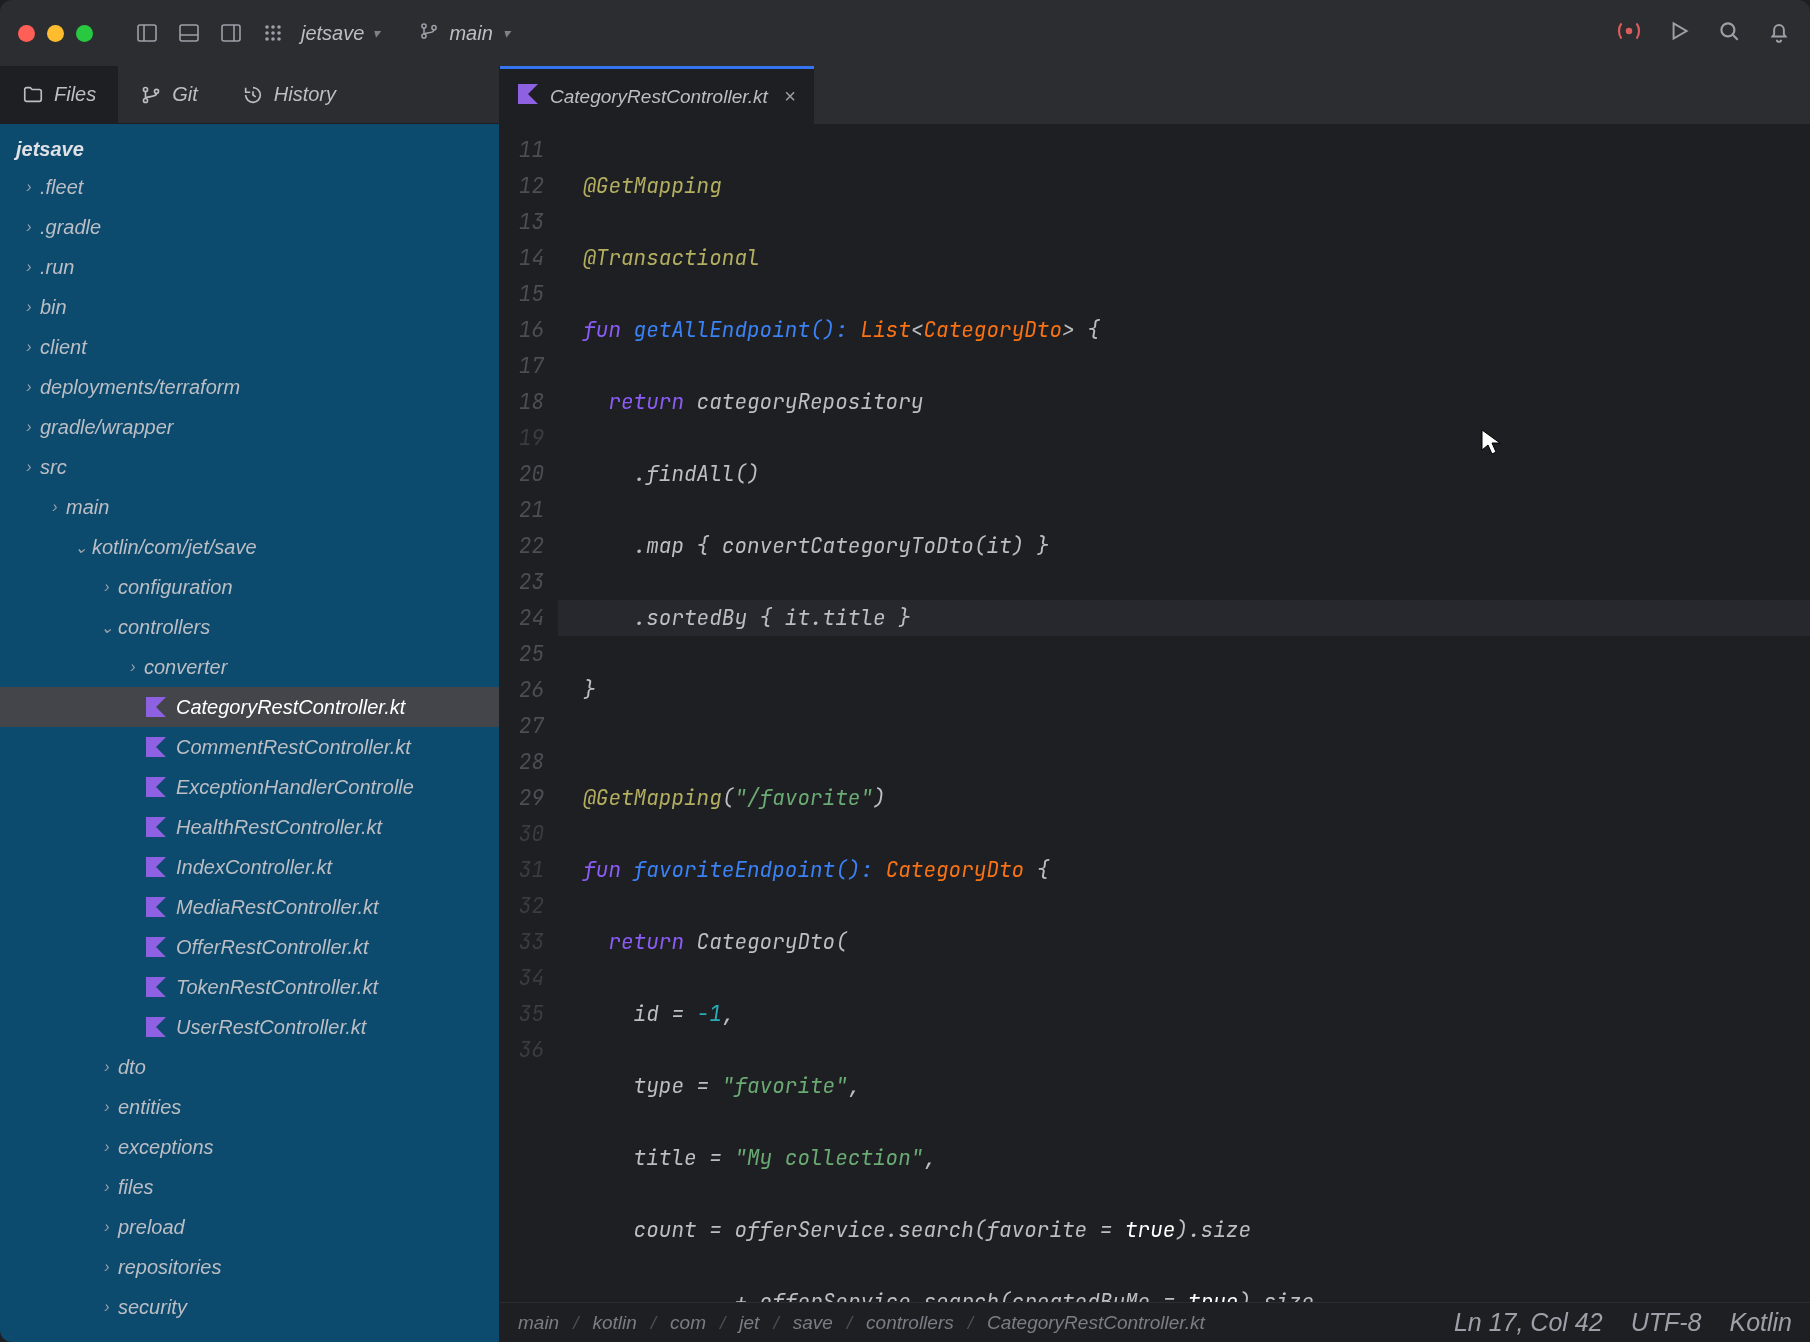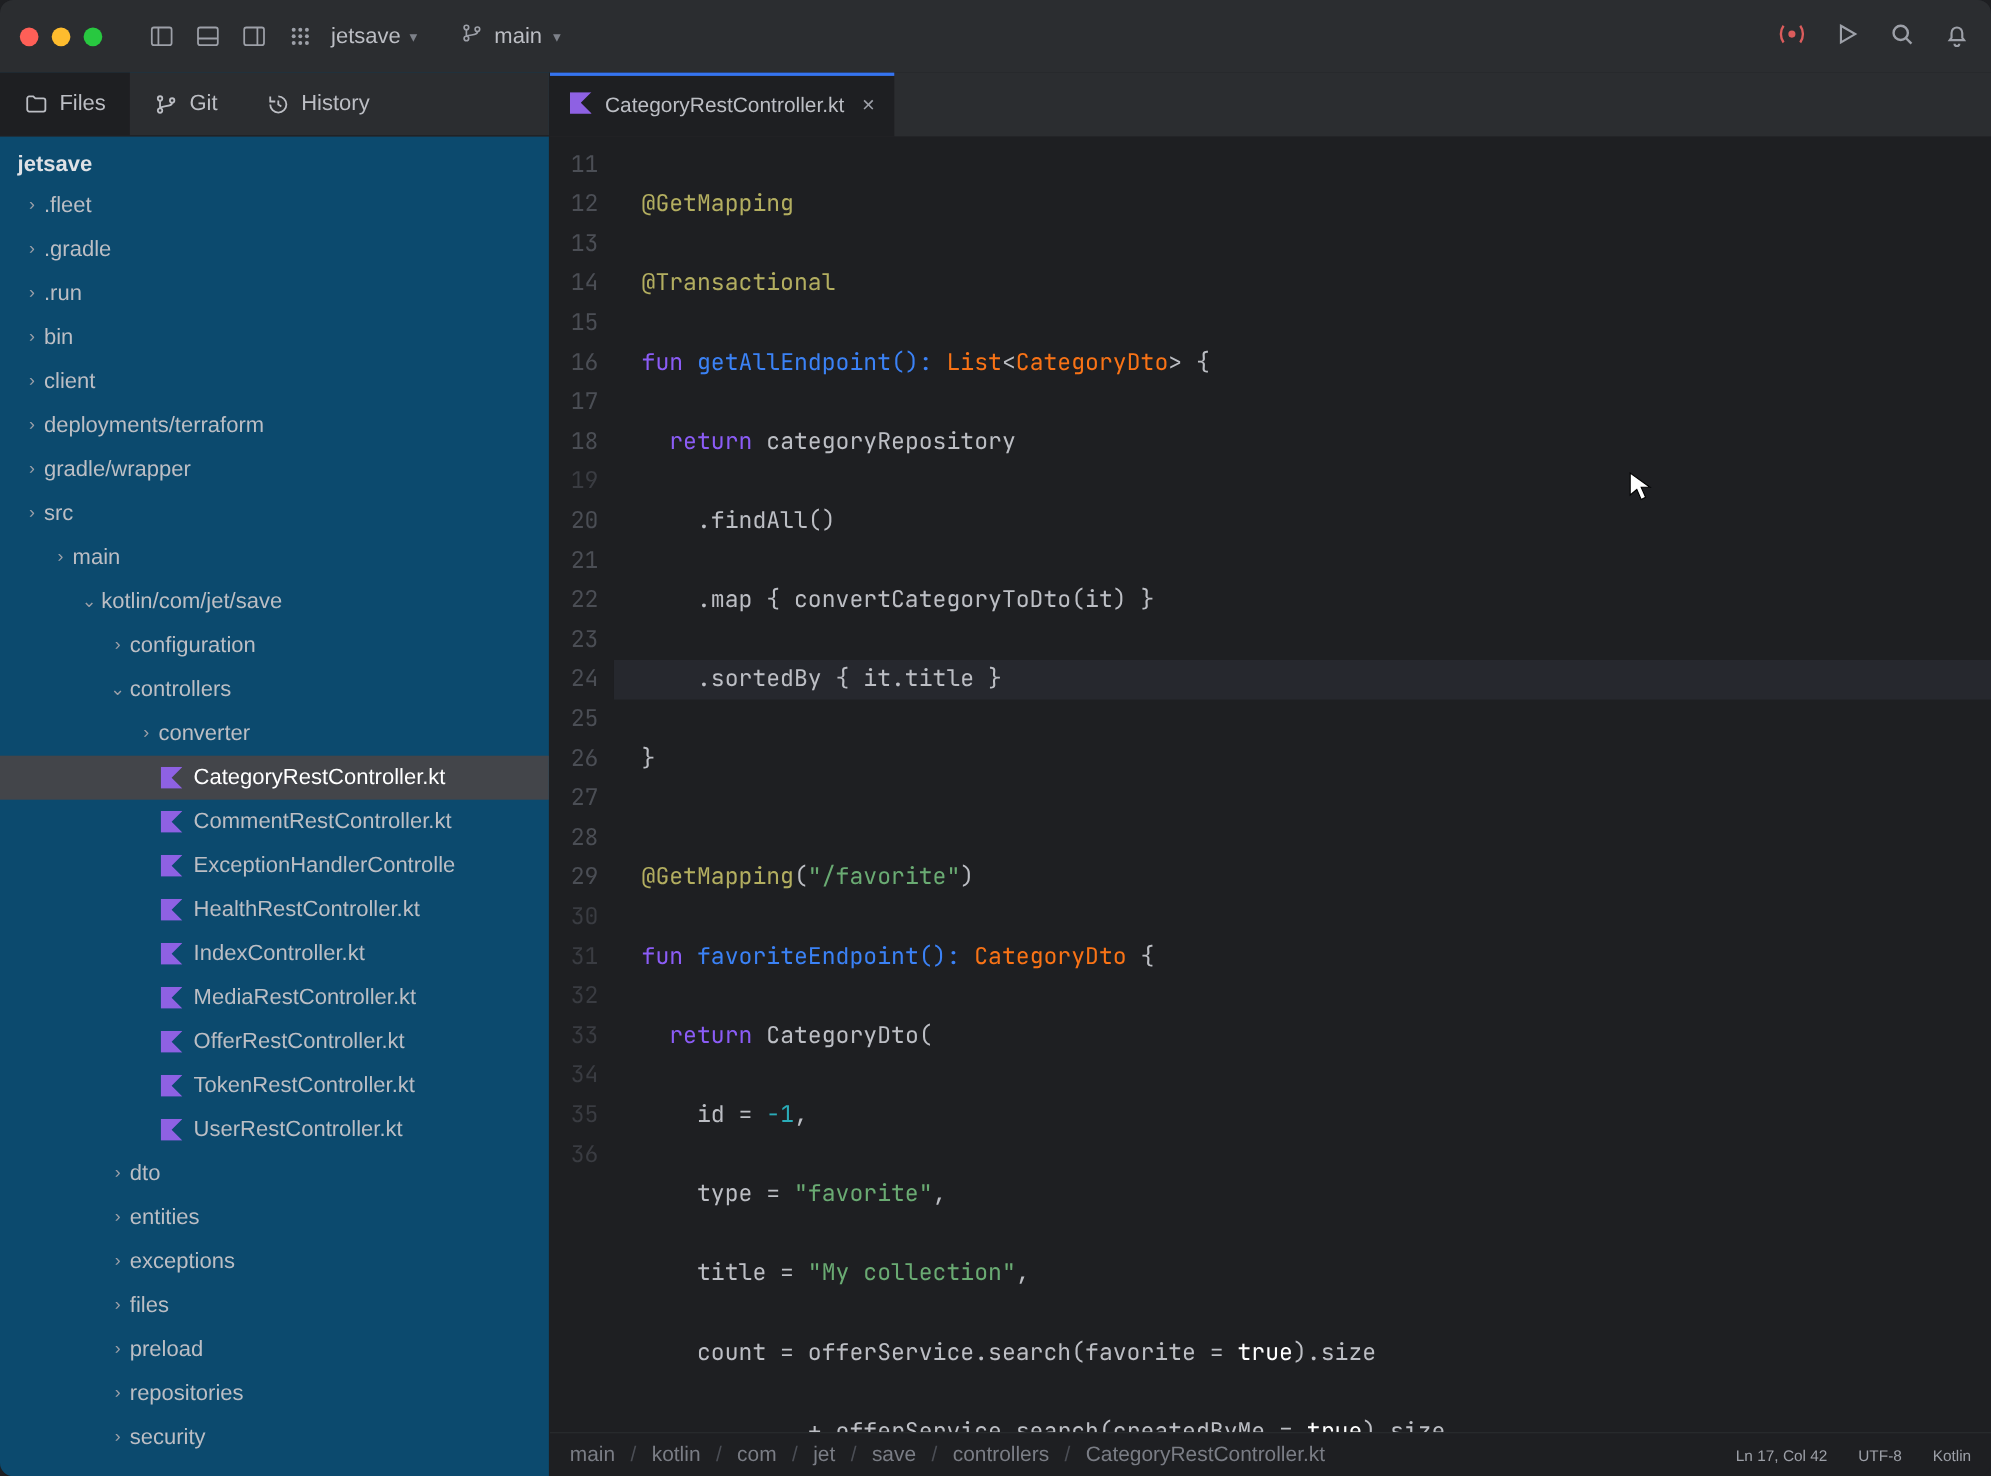--- a/index.html
+++ b/index.html
@@ -1,17 +1,17 @@
 <!DOCTYPE html>
 <html><head>
 <meta charset="utf-8">
 <style>
 * { margin:0; padding:0; box-sizing:border-box; }
 body { background:#1e1f22; color:#bcbec4; font-family:-apple-system,"SF Pro",Helvetica,Arial,sans-serif; font-size:18px; overflow:hidden; }
-.window { width:1810px; height:1342px; display:flex; flex-direction:column; border-radius:12px; overflow:hidden; background:#1e1f22; }
+.window { width:1810px; height:1342px; display:flex; flex-direction:column; border-radius:12px; overflow:hidden; background:#1e1f22;font-style:italic; }
 
 
 .titlebar { height:66px; background:#2b2d30; display:flex; align-items:center; padding:0 18px; }
 .traffic { display:flex; gap:12px; margin-right:40px; }
 .tl { width:17px; height:17px; border-radius:50%; }
 .tl.r{background:#ff5f57;} .tl.y{background:#febc2e;} .tl.g{background:#28c840;}
 .winbtn { width:28px; height:28px; display:flex; align-items:center; justify-content:center; color:#9da0a8; margin-right:14px; }
 .winbtn svg{width:24px;height:24px;}
 .proj { display:flex; align-items:center; color:#bcbec4; font-size:20px; margin-right:40px; }
 .proj .chev{margin-left:8px; color:#7d8189;}
@@ -50,21 +50,21 @@
 .gutter .dim{color:#3a3c42;}
 .code { flex:1; padding-top:8px; white-space:pre; overflow:hidden;}
 .hl-line{background:#26282e;}
 .c-ann{color:#b3ae60;} .c-kw{color:#8b5cf6;text-align:center;} .c-fn{color:#3b82f6;} .c-type{color:#f97316;} .c-str{color:#6aab73;} .c-num{color:#2aacb8;}
 .token{color:#bcbec4;}
 .c-true{color:#ffffff;}
 
 
 .crumbs { height:40px; display:flex; align-items:center; padding:0 18px; font-size:19px; color:#7a7d85; gap:14px; border-top:1px solid #2b2d30;}
 .crumbs .sep{color:#4b4e55;} 
-.status-right { margin-left:auto; display:flex; gap:28px; color:#9da0a8; font-size:14px;}
+.status-right { margin-left:auto; display:flex; gap:28px; color:#9da0a8; font-size:25px;}
 
 
 .cursor { position:absolute; left:980px; top:304px; pointer-events:none; }
 .cursor svg{width:24px;height:30px;}
 
 .chev{font-size:14px;}
 </style>
 </head>
 <body>
 

